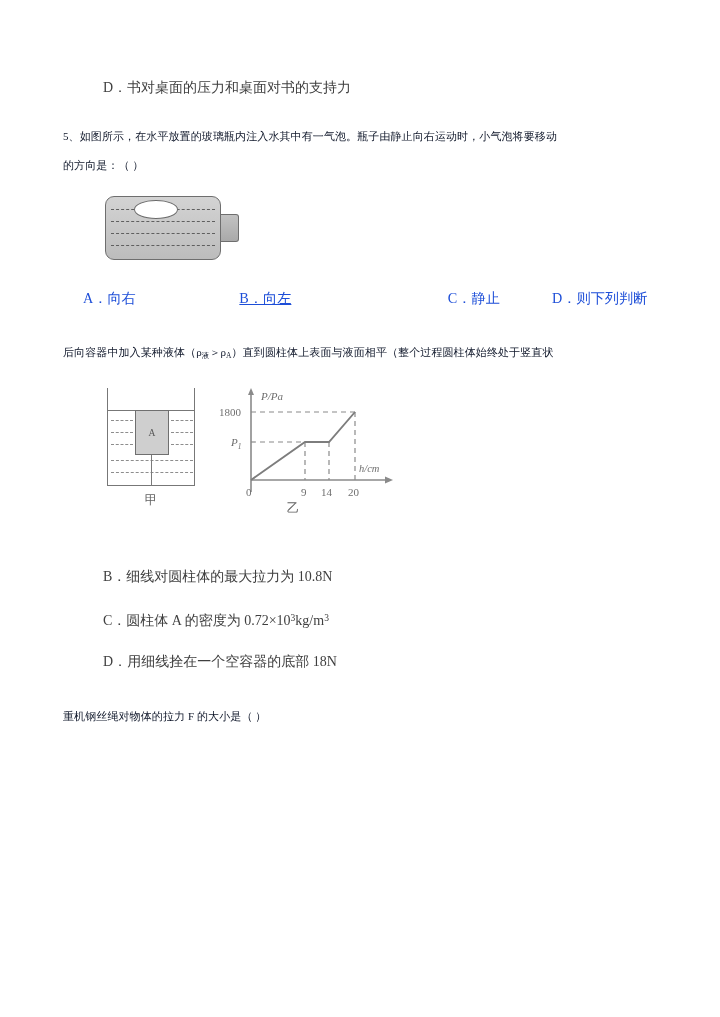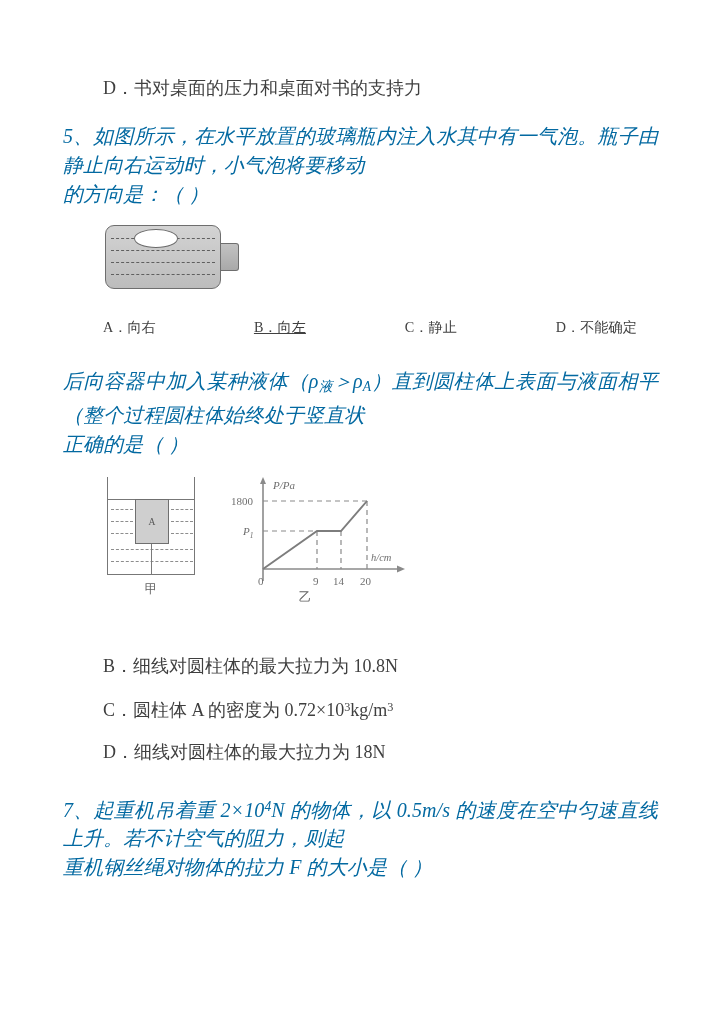--- a/index.html
+++ b/index.html
@@ -24,44 +24,43 @@
   }
   .content {
     position: absolute;
     left: 63px;
     top: 74px;
     width: 595px;
   }
 
   
   .qbody {
-    font-size: 20px;
+    font-size: 11px;
     line-height: 29px;
-    color: #0369a1;
+    color: #0f172a;
     text-align: justify;
     letter-spacing: 0.1px;
-    font-style: italic;
   }
   .opt-line {
-    font-size: 18px;
+    font-size: 14px;
     line-height: 28px;
     color: #3f3f3f;
     margin-left: 40px;
   }
   .opt-row {
     display: flex;
-    margin-left: 40px;
+    margin-left: 20px;
     font-size: 14.2px;
     line-height: 28px;
-    color: #404040;
+    color: #1d4ed8;
   }
   .opt-row > span { display: inline-block; }
   .ow1 { width: 177px; }
   .ow2 { width: 177px; text-decoration: underline; }
-  .ow3 { width: 177px; }
+  .ow3 { width: 177px; text-align: center; }
   .ow4 { width: 120px; }
 
   .gap-sm { height: 13px; }
   .gap-md { height: 20px; }
   .gap-lg { height: 26px; }
   sub { font-size: 0.68em; vertical-align: -0.25em; }
   sup { font-size: 0.68em; vertical-align: 0.42em; }
 
   
   .fig-bottle {
@@ -156,21 +155,21 @@
   }
   .fig-caption {
     position: absolute;
     font-size: 12.5px;
     color: #636363;
     text-align: center;
   }
 
   .graph-wrap {
     position: absolute;
-    left: 130px; top: 0;
+    left: 118px; top: 0;
     width: 205px; height: 120px;
   }
   .graph-svg { display: block; }
 </style>
 </head>
 <body>
 
 <div class="page">
   <div class="content">
 
@@ -192,29 +191,28 @@
           <div class="bubble"></div>
         </div>
       </div>
 
       <div class="gap-md"></div>
 
       <div class="opt-row">
         <span class="ow1">A．向右</span>
         <span class="ow2">B．向左</span>
         <span class="ow3">C．静止</span>
-        <span class="ow4">D．不能确定</span>
+        <span class="ow4">D．则下列判断</span>
       </div>
     </div>
 
     <div class="gap-lg"></div>
 
     <div>
       <div class="qbody"><span>后向容器中加入某种液体（ρ</span><sub>液</sub><span>＞ρ</span><sub>A</sub><span>）直到圆柱体上表面与液面相平（整个过程圆柱体始终处于竖直状</span></div>
-      <div class="qbody">正确的是（      ）</div>
 
       <div class="fig-phys">
 
         <div class="container-wrap">
           <div class="vessel"></div>
           <div class="liquid-top"></div>
 
           <div class="liq-dash" style="left:12px;  top:32px; width:22px;"></div>
           <div class="liq-dash" style="left:12px;  top:44px; width:22px;"></div>
           <div class="liq-dash" style="left:12px;  top:56px; width:22px;"></div>
@@ -260,25 +258,24 @@
         </div>
       </div>
 
       <div class="gap-lg"></div>
 
       <div class="gap-sm"></div>
       <div class="opt-line"><span>B．</span><span>细线对圆柱体的最大拉力为 10.8N</span></div>
       <div class="gap-sm"></div>
       <div class="opt-line"><span>C．</span><span>圆柱体 A 的密度为 0.72×10</span><sup>3</sup><span>kg/m</span><sup>3</sup></div>
       <div class="gap-sm"></div>
-      <div class="opt-line"><span>D．</span><span>细线对圆柱体的最大拉力为 18N</span></div>
+      <div class="opt-line"><span>D．</span><span>用细线拴在一个空容器的底部 18N</span></div>
     </div>
 
     <div class="gap-lg"></div>
 
     <div>
-      <div class="qbody"><span>7、起重机吊着重 2×10</span><sup>4</sup><span>N 的物体，以 0.5m/s 的速度在空中匀速直线上升。若不计空气的阻力，则起</span></div>
       <div class="qbody">重机钢丝绳对物体的拉力 F 的大小是（      ）</div>
 
     </div>
 
   </div>
 </div>
 
 </body></html>

